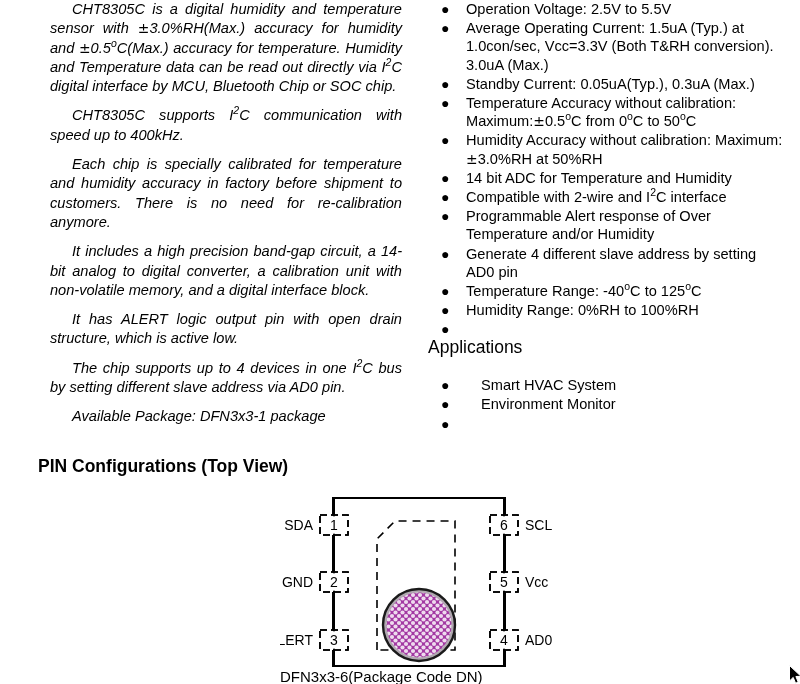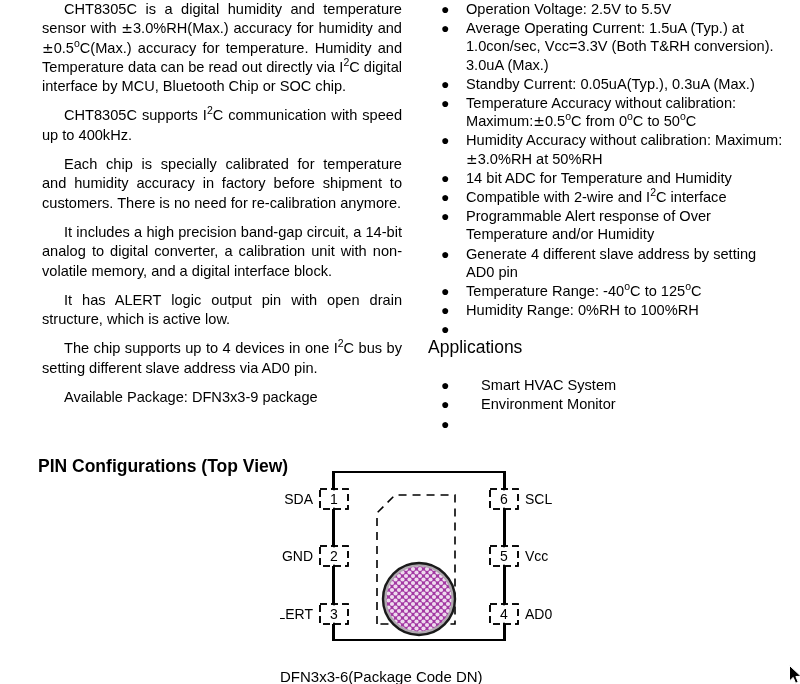--- a/index.html
+++ b/index.html
@@ -29,22 +29,23 @@
     top: 0px;
     width: 348px;
   }
 
   
   .para {
     font-size: 14.6px;
     line-height: 19.3px;
     text-align: justify;
     text-indent: 22px;
-    margin: 0 0 10px 8px;
+    margin: 0 0 10px 16px;
     hyphens: none;
+    font-style: italic;
   }
   .para.last {
     text-align: left;
     text-indent: 22px;
   }
 
   
   ul.feature-list {
     list-style: none;
     margin: 0;
@@ -114,21 +115,21 @@
   }
   .plusminus {
     font-family: "DejaVu Sans", sans-serif;
     font-size: 0.95em;
   }
 
   
   #package-diagram {
     position: absolute;
     left: 280px;
-    top: 471px;
+    top: 497px;
     width: 280px;
     height: 165px;
   }
   #pkg-svg {
     display: block;
   }
   #package-caption {
     position: absolute;
     left: 280px;
     top: 668px;
@@ -156,21 +157,21 @@
   <p class="para">CHT8305C supports I<span class="sup">2</span>C communication with speed up to 400kHz.</p>
 
   <p class="para">Each chip is specially calibrated for temperature and humidity accuracy in factory before shipment to customers. There is no need for re-calibration anymore.</p>
 
   <p class="para">It includes a high precision band-gap circuit, a 14-bit analog to digital converter, a calibration unit with non-volatile memory, and a digital interface block.</p>
 
   <p class="para">It has ALERT logic output pin with open drain structure, which is active low.</p>
 
   <p class="para">The chip supports up to 4 devices in one I<span class="sup">2</span>C bus by setting different slave address via AD0 pin.</p>
 
-  <p class="para last">Available Package: DFN3x3-9 package</p>
+  <p class="para last">Available Package: DFN3x3-1 package</p>
 
 </div>
 
 <div id="right-column">
 
   <ul class="feature-list">
 
     <li><span class="bullet">●</span><span>Operation Voltage: 2.5V to 5.5V</span></li>
 
     <li><span class="bullet">●</span><span>Average Operating Current: 1.5uA (Typ.) at 1.0con/sec, Vcc=3.3V (Both T&amp;RH conversion). 3.0uA (Max.)</span></li>

